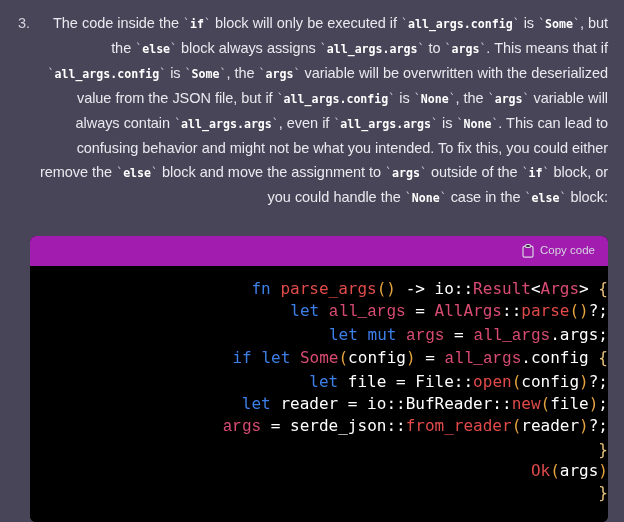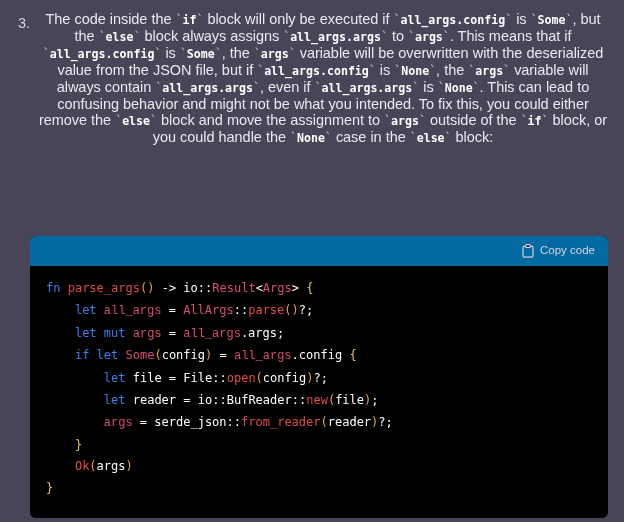--- a/index.html
+++ b/index.html
@@ -35,23 +35,23 @@
     line-height: 25.5px;
     width: 20px;
     flex: 0 0 20px;
     text-align: left;
     user-select: none;
   }
   .prose {
     flex: 1 1 auto;
     color: #e9e9ef;
     font-size: 14.5px;
-    line-height: 16px;
+    line-height: 24px;
     letter-spacing: -0.05px;
-    text-align: center;
+    text-align: right;
     word-spacing: 0.1px;
   }
   .prose code, code.inline {
     font-family: "DejaVu Sans Mono", "Liberation Mono", monospace;
     font-size: 11.6px;
     font-weight: bold;
     color: #ffffff;
     letter-spacing: 0px;
   }
   .tick {
@@ -64,21 +64,21 @@
   .codeblock {
     position: absolute;
     left: 30px;
     top: 236px;
     width: 578px;
     border-radius: 6px;
     overflow: hidden;
     background: #000000;
   }
   .code-header {
-    background: #0369a1;
+    background: #a21caf;
     height: 30px;
     display: flex;
     align-items: center;
     justify-content: flex-end;
     padding: 0 13px;
     box-sizing: border-box;
   }
   .copy-btn {
     display: inline-flex;
     align-items: center;
@@ -91,24 +91,25 @@
     border: 0;
     padding: 0;
     line-height: 1;
   }
   .copy-btn svg { display: block; }
 
   .code-body {
     background: #000000;
     padding: 12px 0 18px 0;
     font-family: "DejaVu Sans Mono", "Liberation Mono", monospace;
-    font-size: 12px;
+    font-size: 16px;
     line-height: 21.8px;
     white-space: pre;
     overflow: hidden;
+    text-align: right;
   }
   .code-line {
     padding-left: 16px;
     white-space: pre;
     color: #ffffff;
   }
 
   
   .t-kw   { color: #3d7fe8; } 
   .t-type { color: #d94c72; }   

